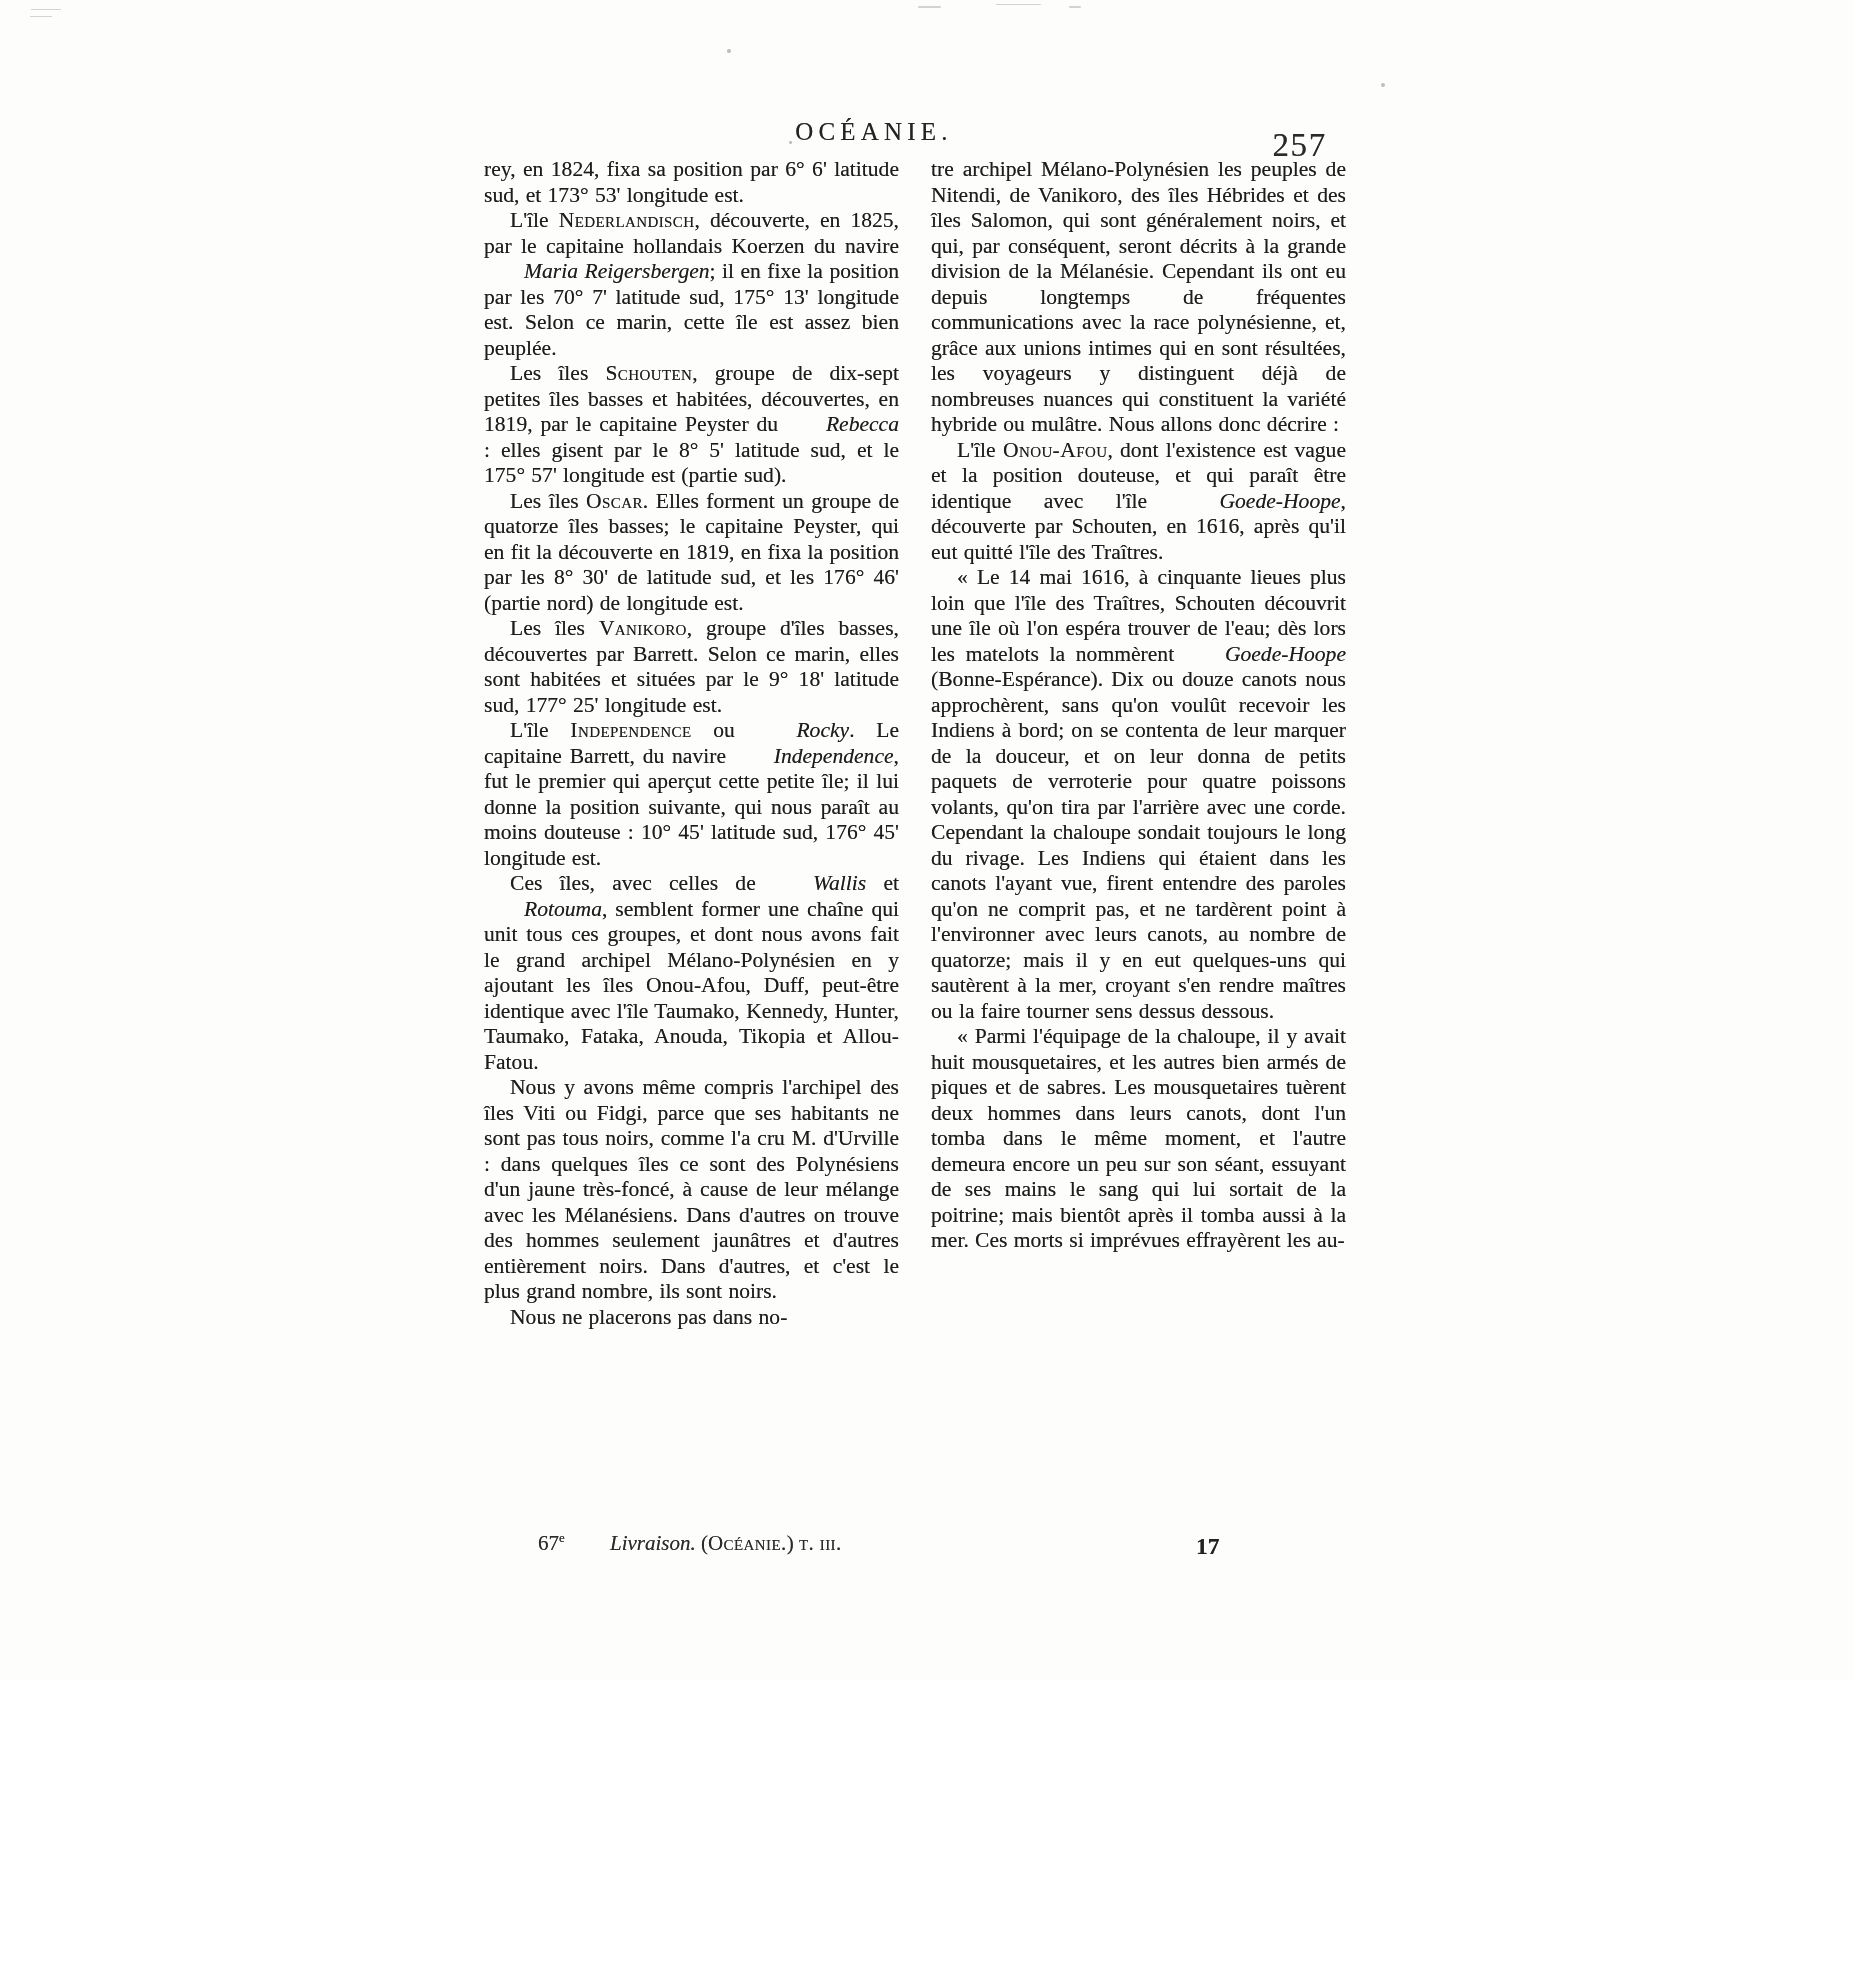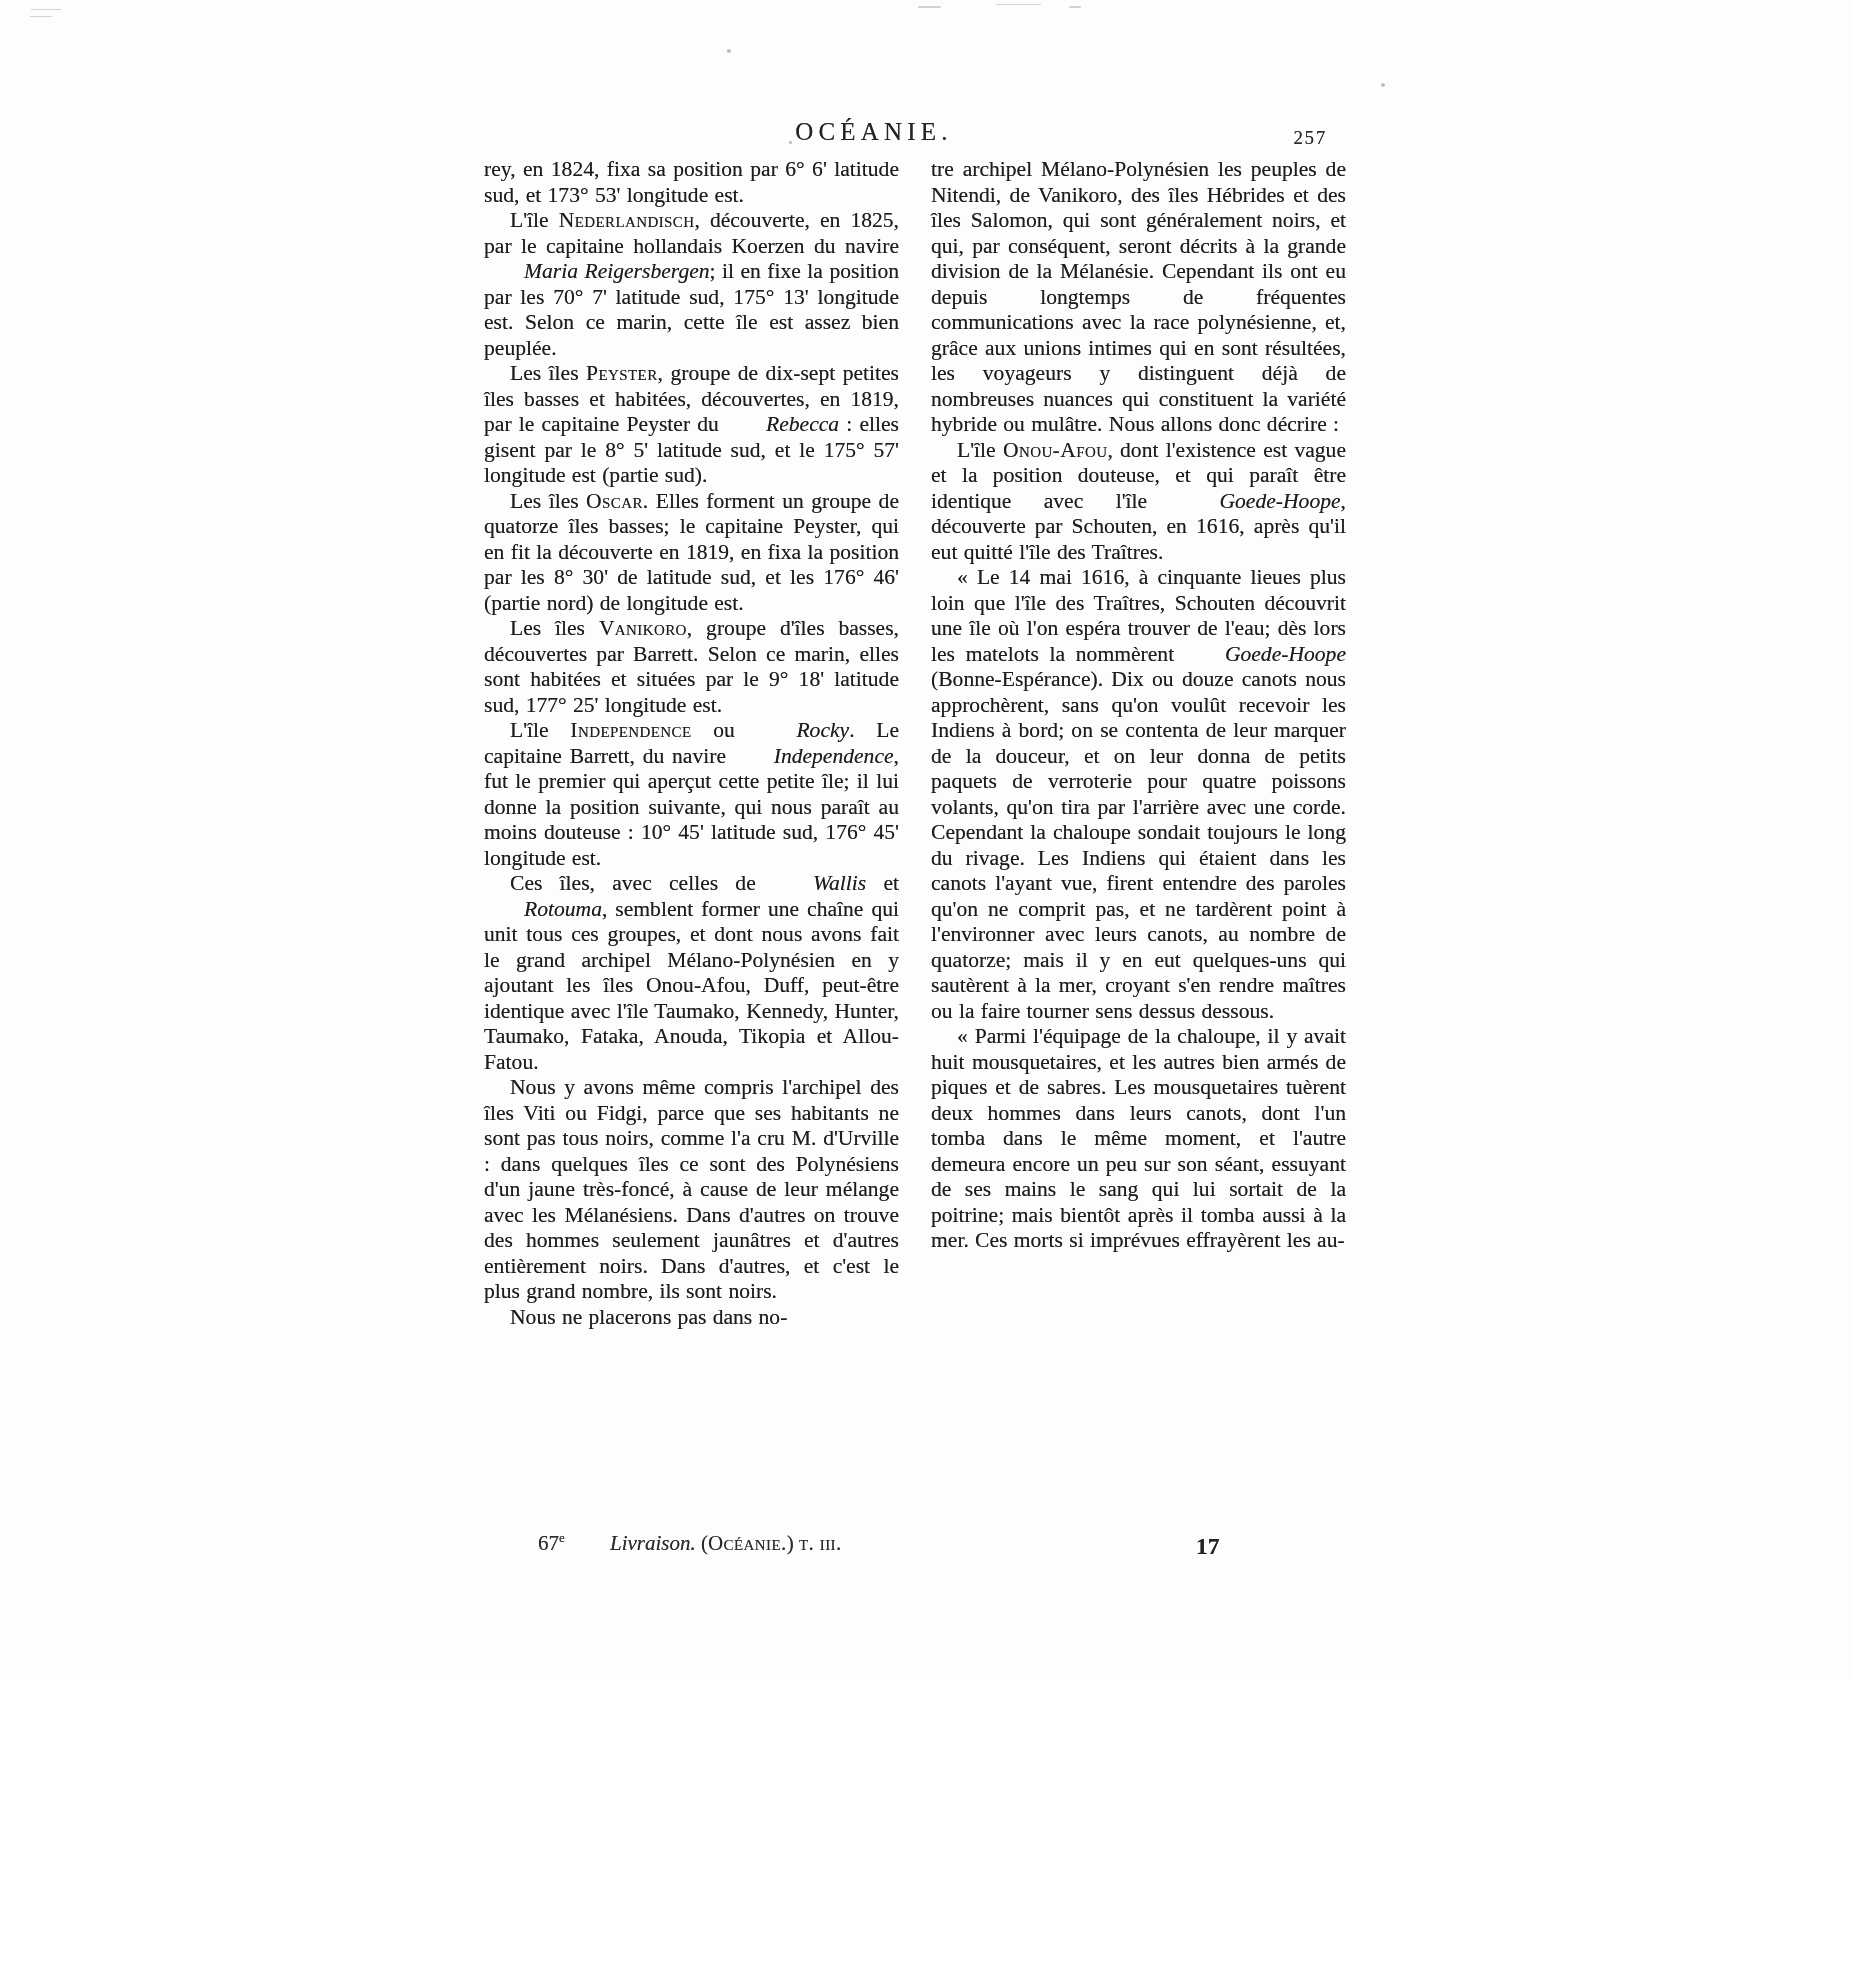--- a/index.html
+++ b/index.html
@@ -16,21 +16,21 @@
   
   .running-head{position:absolute;left:484px;top:118px;width:862px;height:43px;}
   .running-title{
     position:absolute;left:0;right:82px;top:0;
     text-align:center;
     font-size:25px;letter-spacing:5.2px;
     color:#242424;
   }
   .page-number{
     position:absolute;right:19px;top:8.7px;
-    font-size:19px;letter-spacing:1.7px;color:#2a2a2a;
+    font-size:33px;letter-spacing:1.7px;color:#2a2a2a;
   }
 
   
   .columns{
     position:absolute;left:484px;top:157px;width:862px;
     display:flex;gap:32px;
   }
   .col{width:415px;}
   p.para{
     margin:0;
@@ -92,21 +92,21 @@
 
   <header class="running-head">
     <div class="running-title">OCÉANIE.</div>
     <div class="page-number">257</div>
   </header>
 
   <main class="columns">
     <section class="col">
         <p class="para noindent"><span class="seg seg-n">rey, en 1824, fixa sa position par 6° 6' latitude sud, et 173° 53' longitude est.</span></p>
         <p class="para"><span class="seg seg-n">L'île </span><span class="seg seg-sc">Nederlandisch</span><span class="seg seg-n">, découverte, en 1825, par le capitaine hollandais Koerzen du navire </span><span class="seg seg-i">Maria Reigersbergen</span><span class="seg seg-n">; il en fixe la position par les 70° 7' latitude sud, 175° 13' longitude est. Selon ce marin, cette île est assez bien peuplée.</span></p>
-        <p class="para"><span class="seg seg-n">Les îles </span><span class="seg seg-sc">Peyster</span><span class="seg seg-n">, groupe de dix-sept petites îles basses et habitées, découvertes, en 1819, par le capitaine Peyster du </span><span class="seg seg-i">Rebecca</span><span class="seg seg-n"> : elles gisent par le 8° 5' latitude sud, et le 175° 57' longitude est (partie sud).</span></p>
+        <p class="para"><span class="seg seg-n">Les îles </span><span class="seg seg-sc">Schouten</span><span class="seg seg-n">, groupe de dix-sept petites îles basses et habitées, découvertes, en 1819, par le capitaine Peyster du </span><span class="seg seg-i">Rebecca</span><span class="seg seg-n"> : elles gisent par le 8° 5' latitude sud, et le 175° 57' longitude est (partie sud).</span></p>
         <p class="para"><span class="seg seg-n">Les îles </span><span class="seg seg-sc">Oscar</span><span class="seg seg-n">. Elles forment un groupe de quatorze îles basses; le capitaine Peyster, qui en fit la découverte en 1819, en fixa la position par les 8° 30' de latitude sud, et les 176° 46' (partie nord) de longitude est.</span></p>
         <p class="para"><span class="seg seg-n">Les îles </span><span class="seg seg-sc">Vanikoro</span><span class="seg seg-n">, groupe d'îles basses, découvertes par Barrett. Selon ce marin, elles sont habitées et situées par le 9° 18' latitude sud, 177° 25' longitude est.</span></p>
         <p class="para"><span class="seg seg-n">L'île </span><span class="seg seg-sc">Independence</span><span class="seg seg-n"> ou </span><span class="seg seg-i">Rocky</span><span class="seg seg-n">. Le capitaine Barrett, du navire </span><span class="seg seg-i">Independence</span><span class="seg seg-n">, fut le premier qui aperçut cette petite île; il lui donne la position suivante, qui nous paraît au moins douteuse : 10° 45' latitude sud, 176° 45' longitude est.</span></p>
         <p class="para"><span class="seg seg-n">Ces îles, avec celles de </span><span class="seg seg-i">Wallis</span><span class="seg seg-n"> et </span><span class="seg seg-i">Rotouma</span><span class="seg seg-n">, semblent former une chaîne qui unit tous ces groupes, et dont nous avons fait le grand archipel Mélano-Polynésien en y ajoutant les îles Onou-Afou, Duff, peut-être identique avec l'île Taumako, Kennedy, Hunter, Taumako, Fataka, Anouda, Tikopia et Allou-Fatou.</span></p>
         <p class="para"><span class="seg seg-n">Nous y avons même compris l'archipel des îles Viti ou Fidgi, parce que ses habitants ne sont pas tous noirs, comme l'a cru M. d'Urville : dans quelques îles ce sont des Polynésiens d'un jaune très-foncé, à cause de leur mélange avec les Mélanésiens. Dans d'autres on trouve des hommes seulement jaunâtres et d'autres entièrement noirs. Dans d'autres, et c'est le plus grand nombre, ils sont noirs.</span></p>
         <p class="para"><span class="seg seg-n">Nous ne placerons pas dans no-</span></p>
       </section>
     <section class="col">
         <p class="para noindent"><span class="seg seg-n">tre archipel Mélano-Polynésien les peuples de Nitendi, de Vanikoro, des îles Hébrides et des îles Salomon, qui sont généralement noirs, et qui, par conséquent, seront décrits à la grande division de la Mélanésie. Cependant ils ont eu depuis longtemps de fréquentes communications avec la race polynésienne, et, grâce aux unions intimes qui en sont résultées, les voyageurs y distinguent déjà de nombreuses nuances qui constituent la variété hybride ou mulâtre. Nous allons donc décrire :</span></p>
         <p class="para"><span class="seg seg-n">L'île </span><span class="seg seg-sc">Onou-Afou</span><span class="seg seg-n">, dont l'existence est vague et la position douteuse, et qui paraît être identique avec l'île </span><span class="seg seg-i">Goede-Hoope</span><span class="seg seg-n">, découverte par Schouten, en 1616, après qu'il eut quitté l'île des Traîtres.</span></p>

